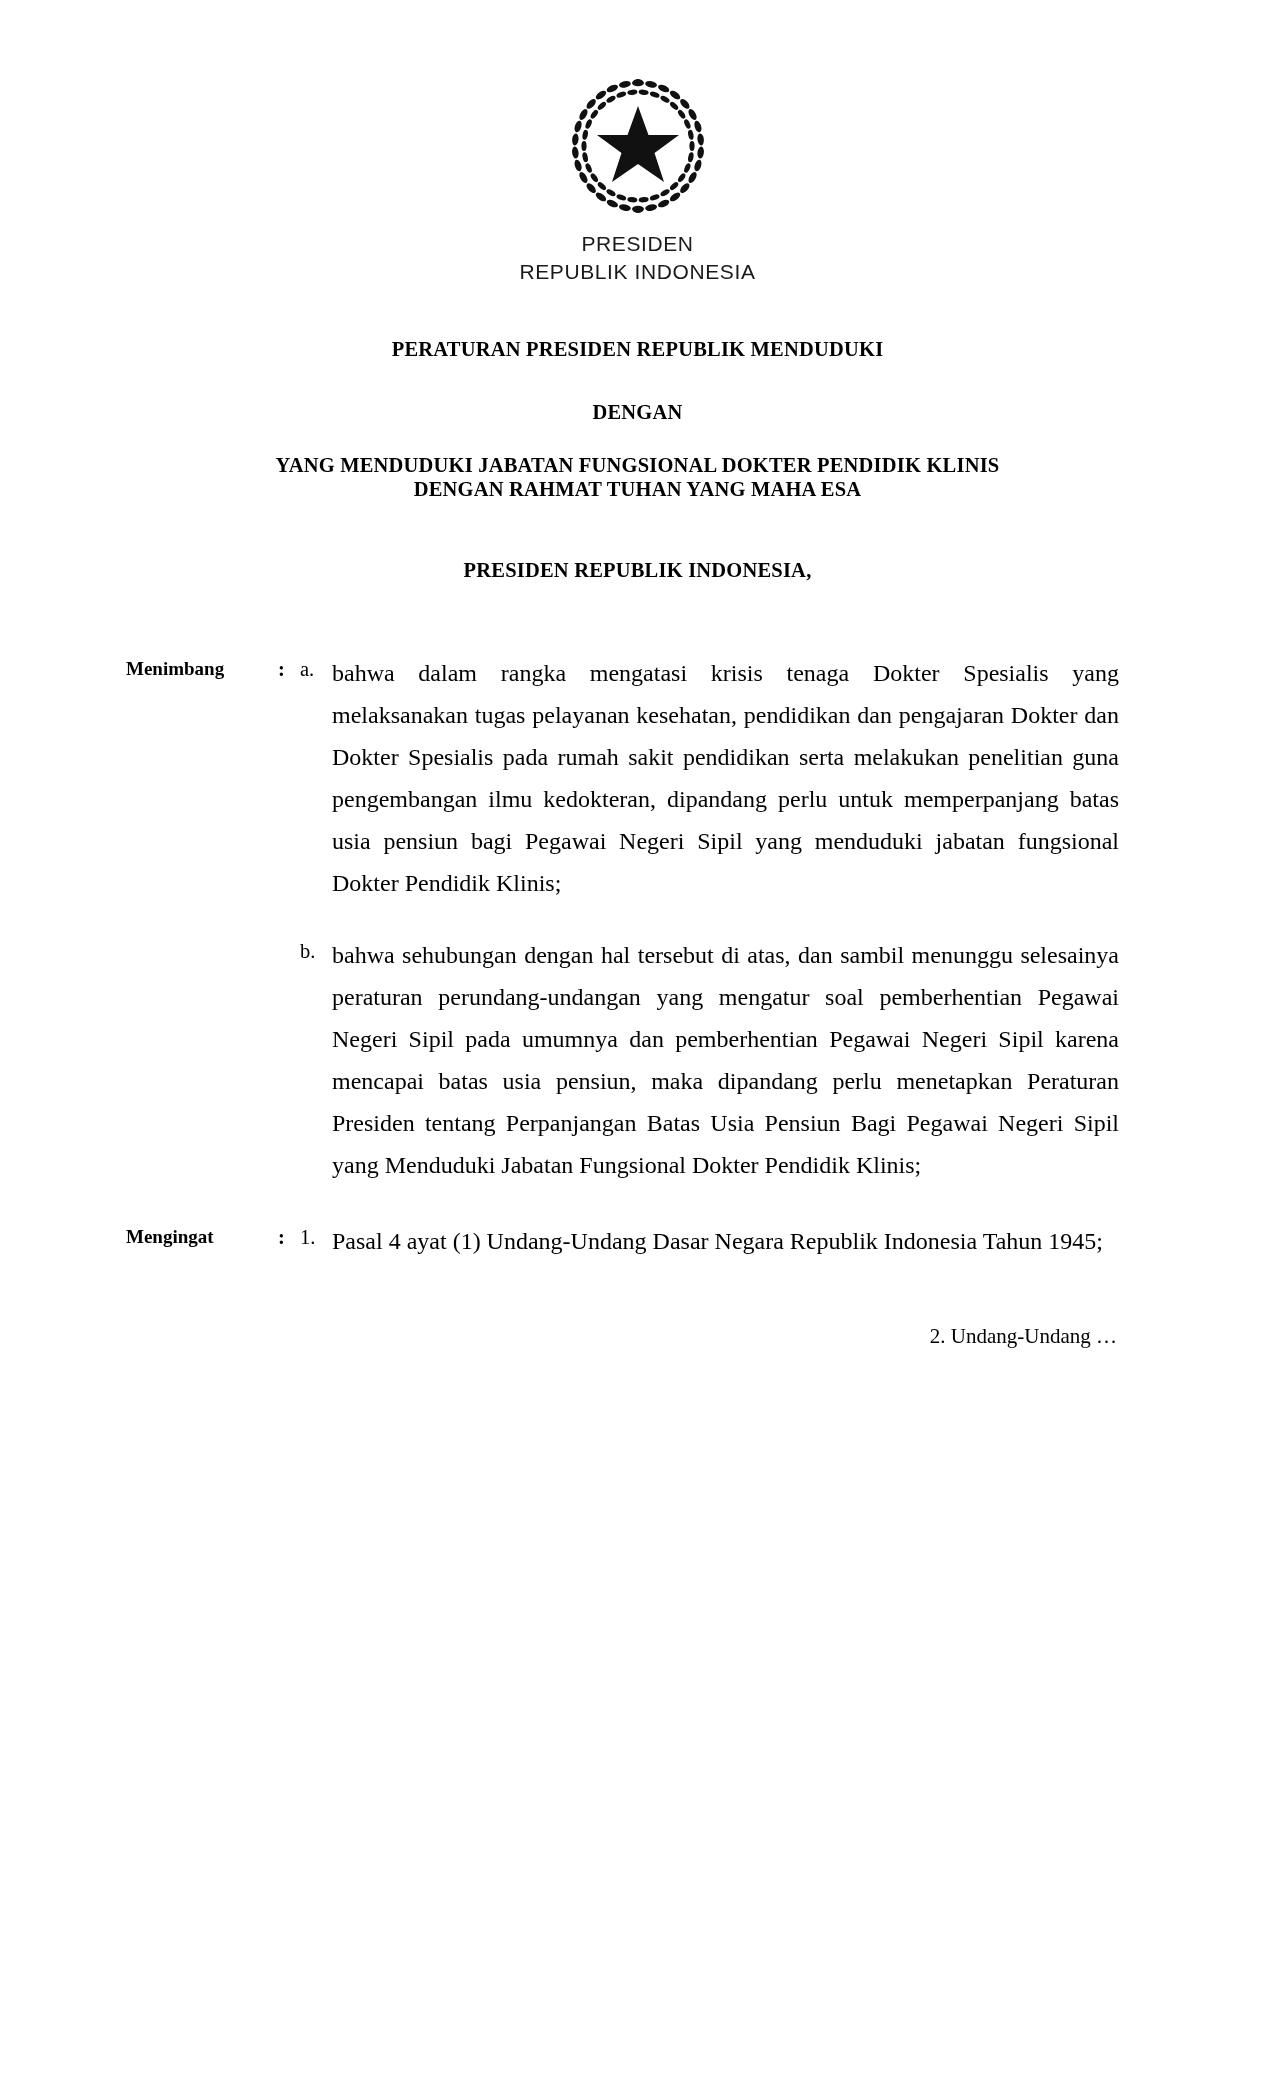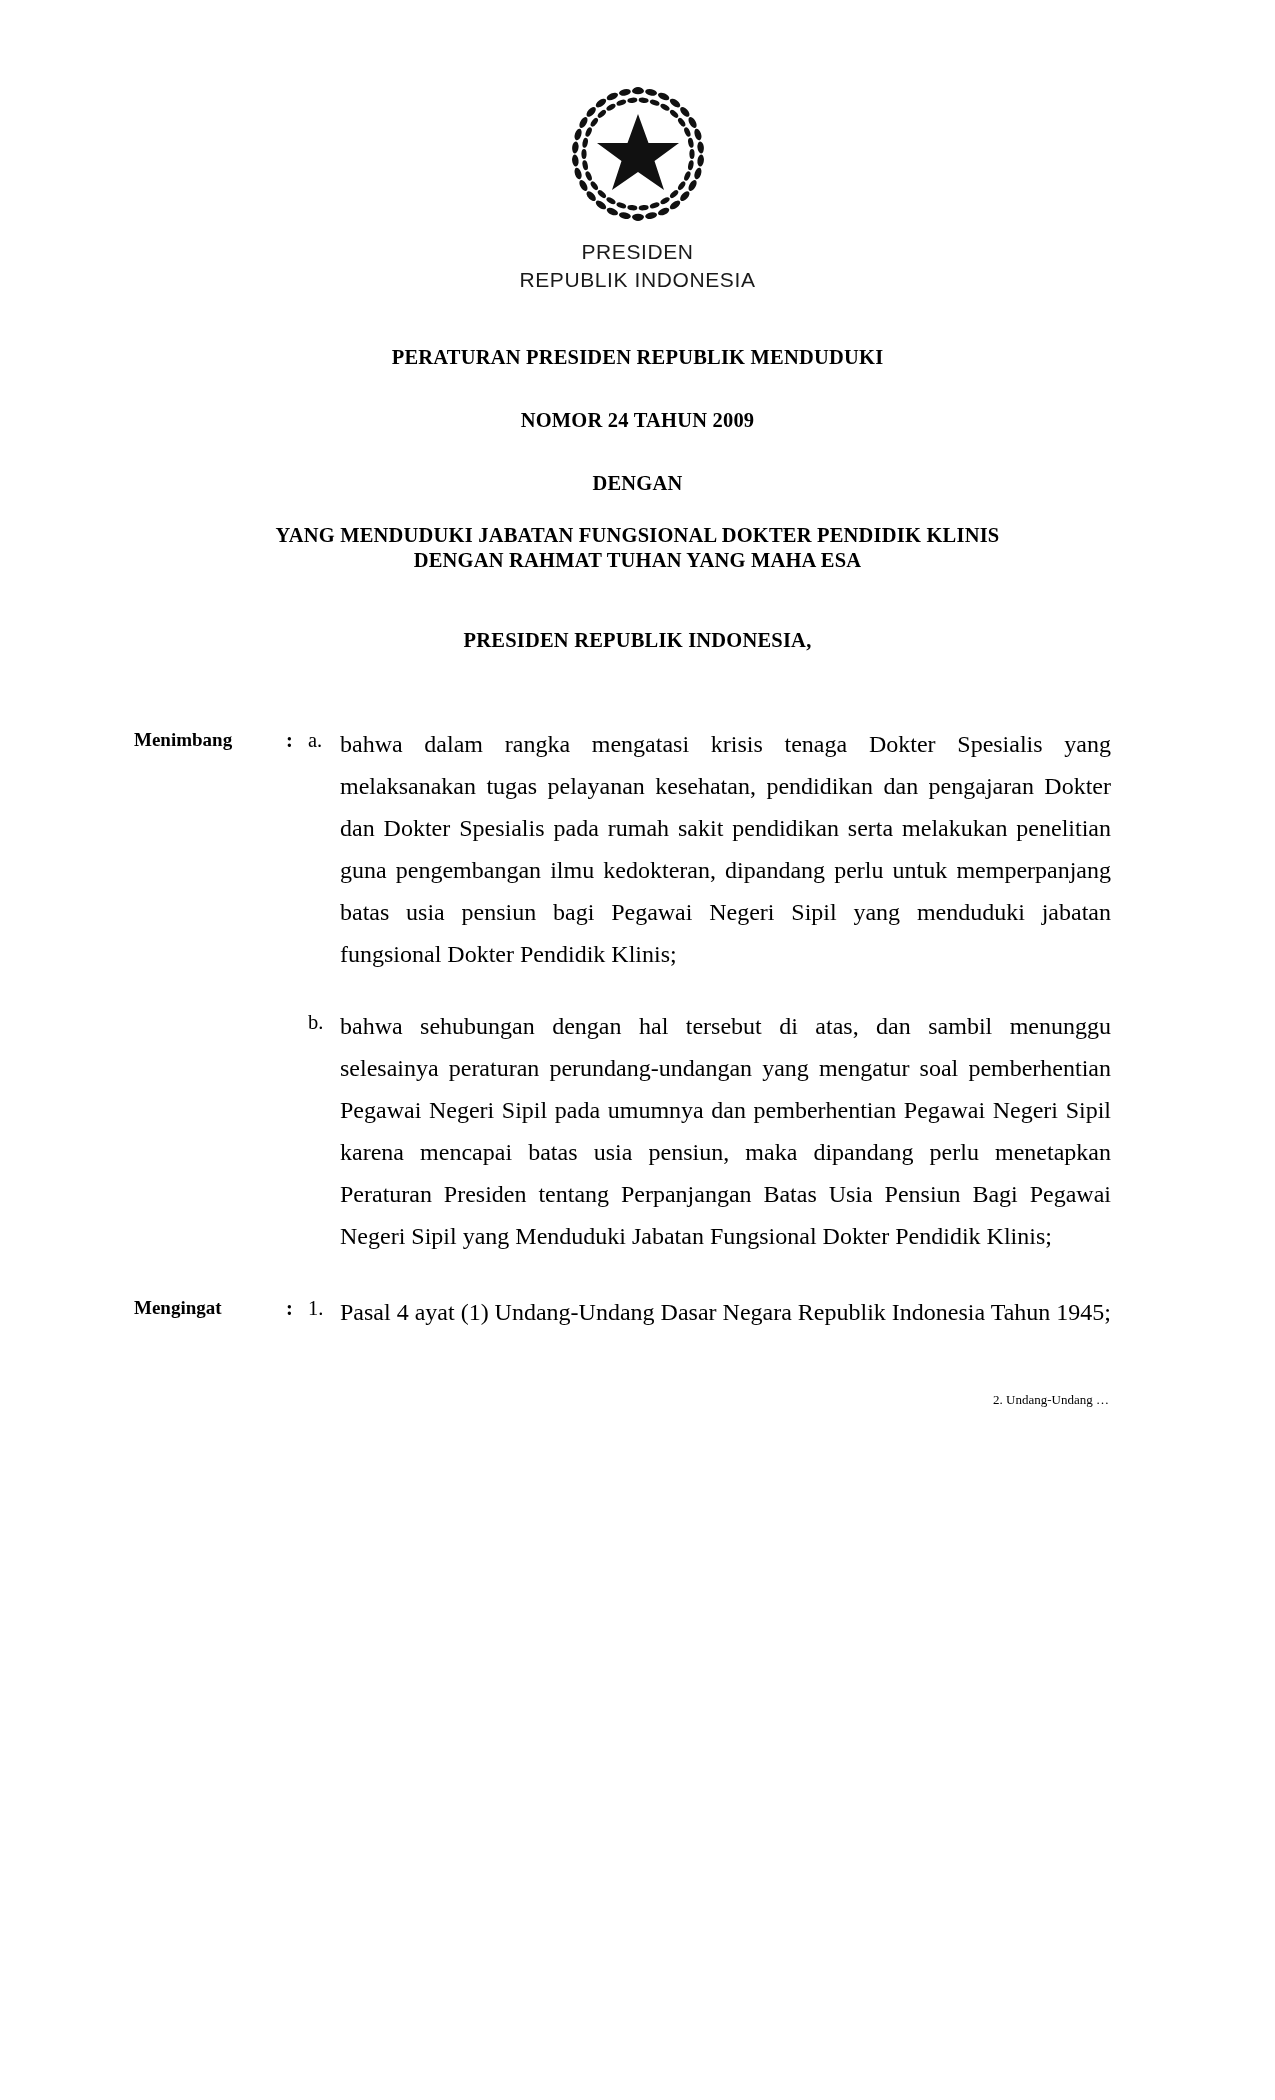--- a/index.html
+++ b/index.html
@@ -11,21 +11,21 @@
     height: 2100px;
     background: #ffffff;
     font-family: "Liberation Serif", serif;
     color: #000000;
   }
   .page {
     position: relative;
     width: 1275px;
     height: 2100px;
     box-sizing: border-box;
-    padding: 16px;
+    padding: 8px;
   }
 
   
   .emblem-wrap {
     width: 100%;
     text-align: center;
     padding-top: 62px;
   }
   .emblem {
     display: inline-block;
@@ -108,21 +108,21 @@
     text-justify: inter-word;
   }
 
   .section-gap { height: 34px; }
 
   
   .catchword {
     margin-top: 56px;
     padding-right: 150px;
     text-align: right;
-    font-size: 13px;
+    font-size: 21px;
     line-height: 1.75;
   }
 </style>
 </head>
 <body>
 
 <div class="page">
 
   <div class="emblem-wrap">
     <span class="emblem">
@@ -207,21 +207,20 @@
     </span>
   </div>
 
   <div class="emblem-caption">
     <div>PRESIDEN</div>
     <div>REPUBLIK INDONESIA</div>
   </div>
 
   <div class="title-block">
     <div class="title-line">PERATURAN PRESIDEN REPUBLIK MENDUDUKI</div>
-    <div class="title-line gap-38">NOMOR 24 TAHUN  2009</div>
     <div class="title-line gap-38">DENGAN</div>
     <div class="title-line gap-28">YANG MENDUDUKI JABATAN FUNGSIONAL DOKTER PENDIDIK KLINIS</div>
     <div class="title-line gap-62">DENGAN RAHMAT TUHAN YANG MAHA ESA</div>
     <div class="title-line gap-56">PRESIDEN REPUBLIK INDONESIA,</div>
   </div>
 
   <div class="body-block">
 
     <div class="clause">
       <div class="clause-label">Menimbang</div>

